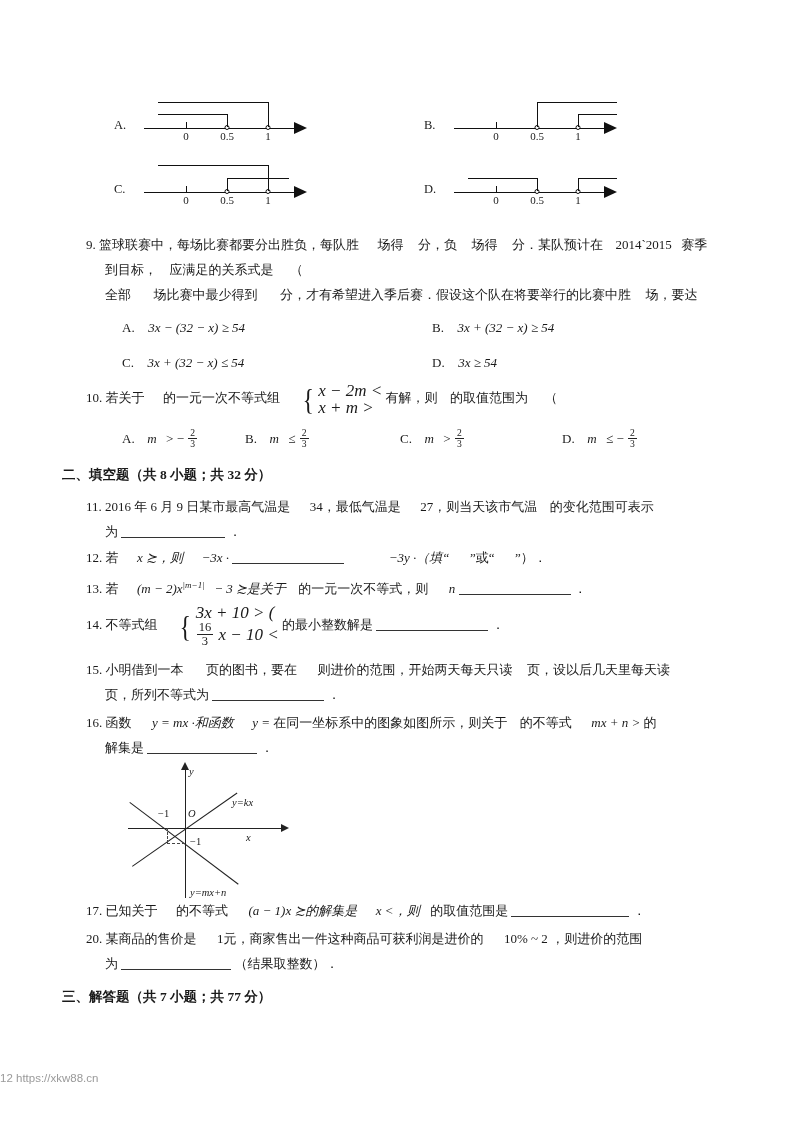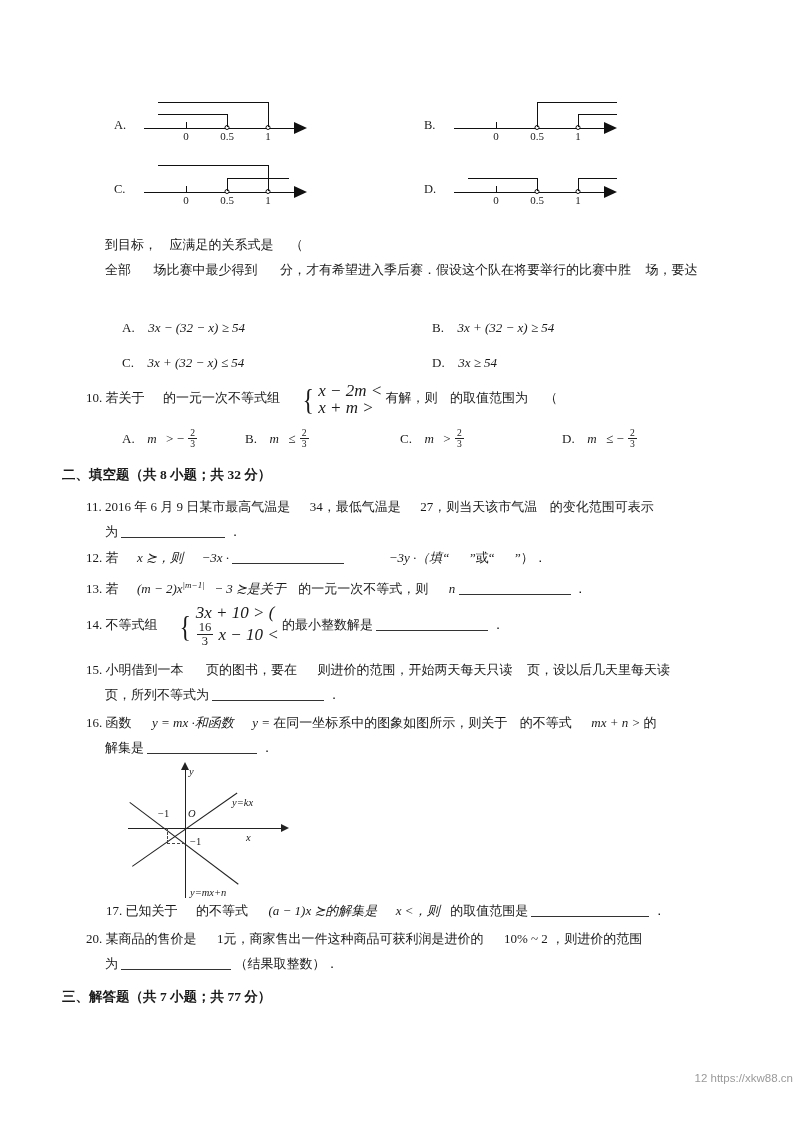--- a/index.html
+++ b/index.html
@@ -158,21 +158,21 @@
     border-top: 1px dashed #444;
   }
   .fg-txt {
     position: absolute; font-size: 10.5px;
     font-family: "Liberation Serif", serif;
     white-space: nowrap;
   }
   .fg-txt.it { font-style: italic; }
 
   .footer {
-    position: absolute; width: 793px; text-align: right;
+    position: absolute; width: 793px; text-align: left;
     font-size: 11.5px; color: #9a9a9a;
     font-family: "Liberation Sans", sans-serif;
   }
 </style>
 </head>
 <body>
 
 <div class="page">
 
   <div class="diagram-row" style="top:88px;">
@@ -271,20 +271,36 @@
 
         <div class="ray">
           <div class="vert" style="left:124px; top:26px; height:13px;"></div>
           <div class="horz" style="left:124px; top:26px; width:39px;"></div>
         </div>
       </div>
     </div>
   </div>
 
   <div class="q" style="left:86px; top:232px; width:640px;">
+    <div>
+      <span class="qnum">9.</span>
+      <span class="zh">篮球联赛中，每场比赛都要分出胜负，每队胜</span>
+      <span class="gap" style="width:12px;"></span>
+      <span class="zh">场得</span>
+      <span class="gap" style="width:8px;"></span>
+      <span class="zh">分，负</span>
+      <span class="gap" style="width:8px;"></span>
+      <span class="zh">场得</span>
+      <span class="gap" style="width:8px;"></span>
+      <span class="zh">分．某队预计在</span>
+      <span class="gap" style="width:6px;"></span>
+      <span>2014`2015</span>
+      <span class="gap" style="width:3px;"></span>
+      <span class="zh">赛季</span>
+    </div>
     <div style="padding-left:19px;">
       <span class="zh">到目标，</span>
       <span class="gap" style="width:6px;"></span>
       <span class="zh">应满足的关系式是</span>
       <span class="gap" style="width:10px;"></span>
       <span class="zh">（</span>
     </div>
     <div style="padding-left:19px;">
       <span class="zh">全部</span>
       <span class="gap" style="width:16px;"></span>
@@ -530,21 +546,21 @@
 
     <div class="fg-txt it" style="left:69px; top:4px;">y</div>
     <div class="fg-txt it" style="left:126px; top:70px;">x</div>
     <div class="fg-txt it" style="left:68px; top:46px;">O</div>
     <div class="fg-txt" style="left:38px; top:46px;">−1</div>
     <div class="fg-txt" style="left:70px; top:74px;">−1</div>
     <div class="fg-txt it" style="left:112px; top:35px;">y=kx</div>
     <div class="fg-txt it" style="left:70px; top:125px;">y=mx+n</div>
   </div>
 
-  <div class="q" style="left:86px; top:898px; width:645px;margin-left:20px;">
+  <div class="q" style="left:86px; top:898px; width:645px;">
     <div>
       <span class="qnum">17.</span>
       <span class="zh">已知关于</span>
       <span class="gap" style="width:12px;"></span>
       <span class="zh">的不等式</span>
       <span class="gap" style="width:14px;"></span>
       <span class="mi">(a − 1)x ≿的解集是</span>
       <span class="gap" style="width:12px;"></span>
       <span class="mi">x &lt;，则</span>
       <span class="gap" style="width:4px;"></span>

